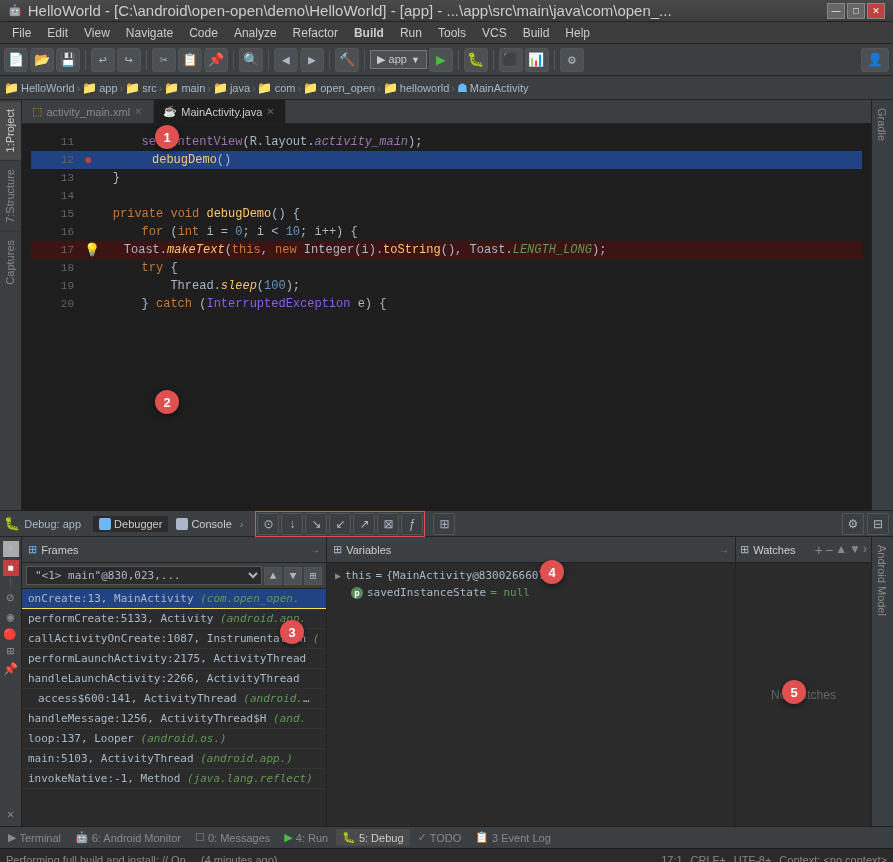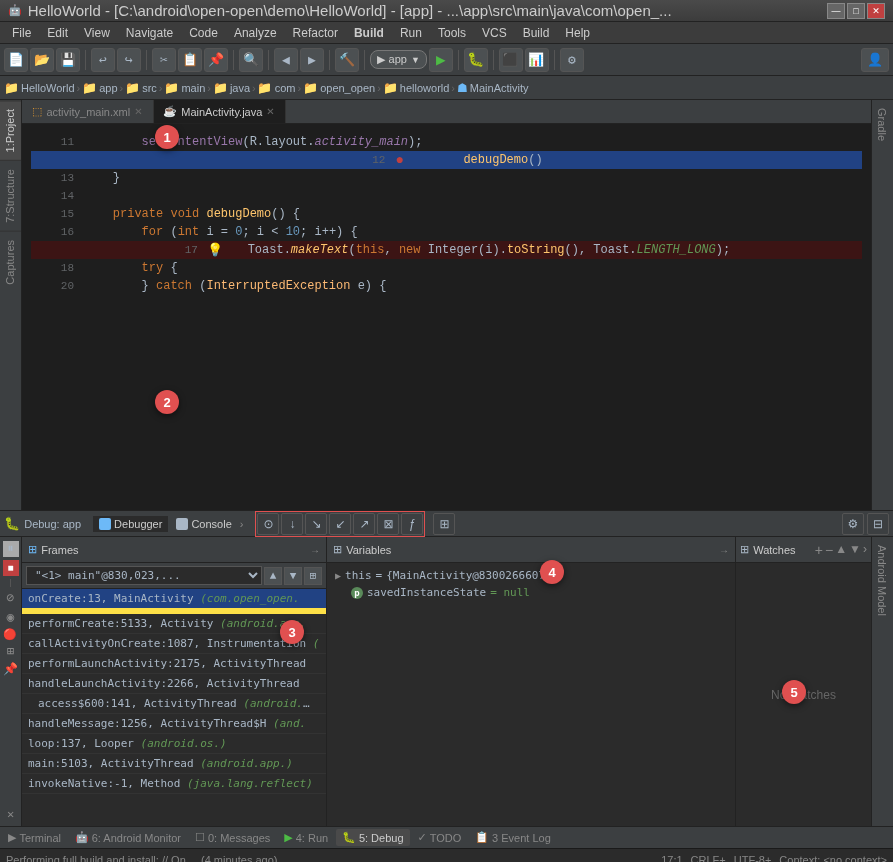--- a/index.html
+++ b/index.html
@@ -66,21 +66,21 @@
       width: 24px; height: 24px;
       background: #4c5052;
       border: 1px solid #555;
       border-radius: 3px;
       display: flex; align-items: center; justify-content: center;
       cursor: pointer; color: #a9b7c6; font-size: 13px;
     }
     .tb-separator { width: 1px; height: 20px; background: #555; margin: 0 3px; }
     .tb-app-combo {
       background: #4c5052; border: 1px solid #777;
-      border-radius: 8px; padding: 2px 6px;
+      border-radius: 0; padding: 2px 6px;
       color: #ccc; font-size: 11px; font-family: Arial;
       display: flex; align-items: center; gap: 4px; cursor: pointer;
     }
     .run-btn { color: #4dbb45; font-size: 16px; }
     .debug-btn { color: #6db9f7; font-size: 14px; }
 
     
     #breadcrumb {
       background: #3c3f41;
       height: 24px;
@@ -146,22 +146,22 @@
       overflow: hidden;
       position: relative;
     }
     .code-line {
       display: flex;
       align-items: center;
       height: 18px;
       padding: 0 8px;
       font-size: 12px;
     }
-    .code-line.highlighted { background: #214283; justify-content: center; }
-    .code-line.error-line { background: #3c1414; justify-content: center; }
+    .code-line.highlighted { background: #214283; }
+    .code-line.error-line { background: #3c1414; }
     .line-num {
       color: #606366;
       min-width: 35px;
       text-align: right;
       margin-right: 10px;
       font-size: 11px;
       user-select: none;
     }
     .kw { color: #cc7832; }
     .num { color: #6897bb; }
@@ -479,24 +479,28 @@
           <span class="line-num">17</span>
           <span class="light-bulb">💡</span>
           <span>&nbsp;&nbsp;&nbsp;<span style="color:#a9b7c6;">Toast.</span><span style="color:#ffc66d; font-style:italic;">makeText</span>(<span class="kw">this</span>, <span class="kw">new</span> <span style="color:#a9b7c6;">Integer</span>(i).<span style="color:#ffc66d;">toString</span>(), Toast.<span style="font-style:italic; color:#629755;">LENGTH_LONG</span>);</span>
         </div>
 
         <div class="code-line">
           <span class="line-num">18</span>
           <span>&nbsp;&nbsp;&nbsp;&nbsp;&nbsp;&nbsp;&nbsp;&nbsp;<span class="kw">try</span> {</span>
         </div>
 
+        <div class="code-line">
+          <span class="line-num">19</span>
+          <span>&nbsp;&nbsp;&nbsp;&nbsp;&nbsp;&nbsp;&nbsp;&nbsp;&nbsp;&nbsp;&nbsp;&nbsp;<span style="color:#a9b7c6;">Thread.</span><span style="color:#ffc66d; font-style:italic;">sleep</span>(<span class="num">100</span>);</span>
+        </div>
 
         <div class="code-line">
           <span class="line-num">20</span>
-          <span>&nbsp;&nbsp;&nbsp;&nbsp;&nbsp;&nbsp;&nbsp;&nbsp;} <span class="kw">catch</span> (<span style="color:#fdba74;">InterruptedException</span> e) {</span>
+          <span>&nbsp;&nbsp;&nbsp;&nbsp;&nbsp;&nbsp;&nbsp;&nbsp;} <span class="kw">catch</span> (<span style="color:#8b5cf6;">InterruptedException</span> e) {</span>
         </div>
 
       </div>
     </div>
 
     <div id="right-side-tabs" style="width:22px; background:#3c3f41; border-left:1px solid #222; display:flex; flex-direction:column; overflow:hidden;">
       <div class="right-tab" style="writing-mode:vertical-lr; padding:8px 4px; color:#888; font-family:Arial; font-size:11px; cursor:pointer;">Gradle</div>
     </div>
   </div>
 
@@ -558,21 +562,21 @@
         <div style="height:26px; background:#3c3f41; display:flex; align-items:center; padding:0 4px; border-bottom:1px solid #222; gap:2px;">
           <select style="flex:1; background:#2b2b2b; border:1px solid #555; color:#a9b7c6; font-size:11px; padding:1px 4px; font-family:monospace;">
             <option>"&lt;1&gt; main"@830,023,...</option>
           </select>
           <div style="width:18px; height:18px; background:#4c5052; border:1px solid #555; display:flex; align-items:center; justify-content:center; cursor:pointer; color:#a9b7c6; font-size:11px;">▲</div>
           <div style="width:18px; height:18px; background:#4c5052; border:1px solid #555; display:flex; align-items:center; justify-content:center; cursor:pointer; color:#a9b7c6; font-size:11px;">▼</div>
           <div style="width:18px; height:18px; background:#4c5052; border:1px solid #555; display:flex; align-items:center; justify-content:center; cursor:pointer; color:#a9b7c6; font-size:11px;">⊞</div>
         </div>
 
         <div id="frames-list" style="flex:1; overflow-y:auto; background:#2b2b2b;">
-          <div class="frame-item active" style="padding:3px 6px; font-size:11px; cursor:pointer; border-bottom:6px solid #fde047; color:#a9b7c6; background:#214283; white-space:nowrap; overflow:hidden; text-overflow:ellipsis; font-family:monospace;">onCreate:13, MainActivity <span style="font-style:italic; color:#629755;">(com.open_open.</span></div>
+          <div class="frame-item active" style="padding:3px 6px; font-size:11px; cursor:pointer; border-bottom:1px solid #fde047; color:#a9b7c6; background:#214283; white-space:nowrap; overflow:hidden; text-overflow:ellipsis; font-family:monospace;">onCreate:13, MainActivity <span style="font-style:italic; color:#629755;">(com.open_open.</span></div>
           <div class="frame-item" style="padding:3px 6px; font-size:11px; cursor:pointer; border-bottom:1px solid #333; color:#a9b7c6; white-space:nowrap; overflow:hidden; text-overflow:ellipsis; font-family:monospace;">performCreate:5133, Activity <span style="font-style:italic; color:#629755;">(android.app.</span></div>
           <div class="frame-item" style="padding:3px 6px; font-size:11px; cursor:pointer; border-bottom:1px solid #333; color:#a9b7c6; white-space:nowrap; overflow:hidden; text-overflow:ellipsis; font-family:monospace;">callActivityOnCreate:1087, Instrumentation <span style="font-style:italic; color:#629755;">(</span></div>
           <div class="frame-item" style="padding:3px 6px; font-size:11px; cursor:pointer; border-bottom:1px solid #333; color:#a9b7c6; white-space:nowrap; overflow:hidden; text-overflow:ellipsis; font-family:monospace;">performLaunchActivity:2175, ActivityThread</div>
           <div class="frame-item" style="padding:3px 6px; font-size:11px; cursor:pointer; border-bottom:1px solid #333; color:#a9b7c6; white-space:nowrap; overflow:hidden; text-overflow:ellipsis; font-family:monospace;">handleLaunchActivity:2266, ActivityThread</div>
           <div class="frame-item" style="padding:3px 16px; font-size:11px; cursor:pointer; border-bottom:1px solid #333; color:#a9b7c6; white-space:nowrap; overflow:hidden; text-overflow:ellipsis; font-family:monospace;">access$600:141, ActivityThread <span style="font-style:italic; color:#629755;">(android.app.</span></div>
           <div class="frame-item" style="padding:3px 6px; font-size:11px; cursor:pointer; border-bottom:1px solid #333; color:#a9b7c6; white-space:nowrap; overflow:hidden; text-overflow:ellipsis; font-family:monospace;">handleMessage:1256, ActivityThread$H <span style="font-style:italic; color:#629755;">(and.</span></div>
           <div class="frame-item" style="padding:3px 6px; font-size:11px; cursor:pointer; border-bottom:1px solid #333; color:#a9b7c6; white-space:nowrap; overflow:hidden; text-overflow:ellipsis; font-family:monospace;">loop:137, Looper <span style="font-style:italic; color:#629755;">(android.os.)</span></div>
           <div class="frame-item" style="padding:3px 6px; font-size:11px; cursor:pointer; border-bottom:1px solid #333; color:#a9b7c6; white-space:nowrap; overflow:hidden; text-overflow:ellipsis; font-family:monospace;">main:5103, ActivityThread <span style="font-style:italic; color:#629755;">(android.app.)</span></div>
           <div class="frame-item" style="padding:3px 6px; font-size:11px; cursor:pointer; border-bottom:1px solid #333; color:#a9b7c6; white-space:nowrap; overflow:hidden; text-overflow:ellipsis; font-family:monospace;">invokeNative:-1, Method <span style="font-style:italic; color:#629755;">(java.lang.reflect)</span></div>
         </div>

